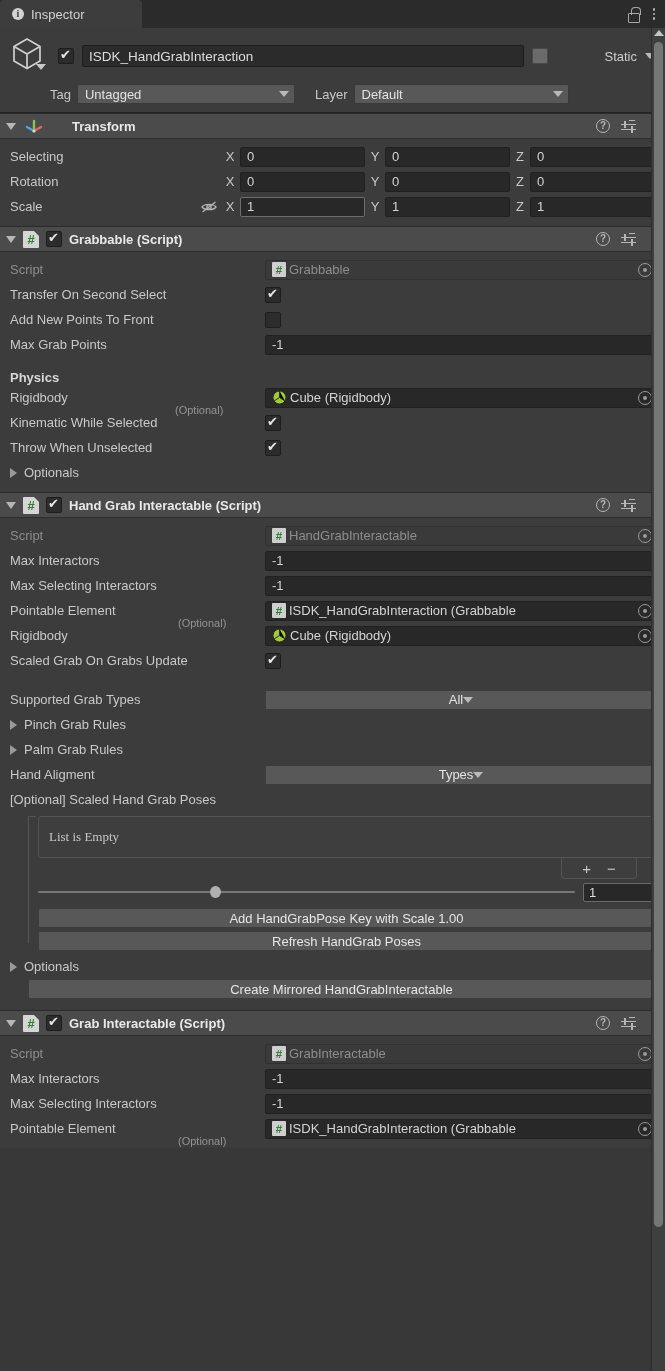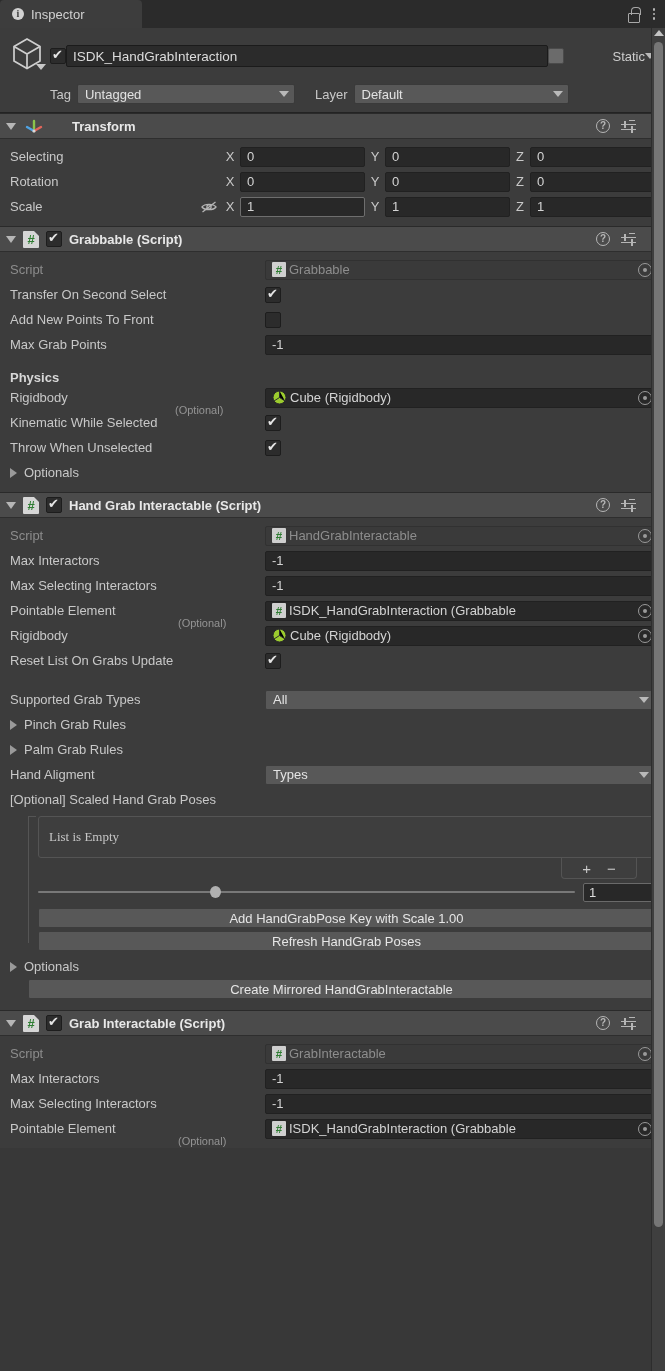--- a/index.html
+++ b/index.html
@@ -45,21 +45,21 @@
     border-top-left-radius: 4px; border-top-right-radius: 4px;
   }
   .kebab { display: flex; flex-direction: column; gap: 2px; align-items: center; width: 10px; }
   .kebab span { width: 2.5px; height: 2.5px; background: #b4b4b4; border-radius: 50%; display:block; }
 
   
   .go-header {
     background: #3c3c3c; border-bottom: 1px solid #232323;
     padding: 8px 10px 8px 8px; position: relative;
   }
-  .go-row1 { display: flex; align-items: center; }
+  .go-row1 { display: flex; align-items: center; gap: 8px; }
   .cube-wrap { width: 42px; height: 40px; position: relative; flex: none; }
   .cube-wrap svg { position: absolute; left: 2px; top: 0px; }
   .cube-caret {
     position: absolute; left: 28px; top: 28px;
     width: 0; height: 0; border-left: 5px solid transparent; border-right: 5px solid transparent;
     border-top: 6px solid #c8c8c8;
   }
   .cb {
     width: 16px; height: 16px; background: #2c2c2c; border: 1px solid #1d1d1d;
     border-radius: 2px; flex: none; position: relative;
@@ -156,21 +156,21 @@
 
   .obj-badge-hash {
     width: 14px; height: 15px; background: #cfcfcf; border-radius: 1px;
     color: #2e7d32; font-weight: bold; font-size: 11.5px;
     display: flex; align-items: center; justify-content: center; flex: none; margin-right: 3px;
   }
   .obj-badge-rb { width: 15px; height: 15px; flex: none; margin-right: 3px; }
 
   .sel-drop {
     height: 20px; background: #585858; border: 1px solid #3c3c3c; border-radius: 2px;
-    display: flex; align-items: center; justify-content: space-between;
+    display: flex; align-items: center; justify-content: center;
     padding: 0 5px 0 7px; color: #e4e4e4; font-size: 13px; flex: 1;
   }
   .fold-row { display: flex; align-items: center; gap: 7px; height: 25px; padding-left: 6px; }
 
   
   .listbox-wrap { position: relative; margin: 4px 0 0 18px; padding-left: 10px; }
   .listbox-wrap::before {
     content: ""; position: absolute; left: 0; top: 0; bottom: 8px; width: 1px; background: #555;
   }
   .listbox-wrap::after {
@@ -488,21 +488,21 @@
       <div class="field obj" style="flex:1">
         <svg class="obj-badge-rb" viewBox="0 0 15 15">
           <circle cx="7.5" cy="7.5" r="6.5" fill="#9ccc2e" stroke="#2c2c2c" stroke-width="1"></circle>
           <path d="M7.5 1 L7.5 7.5 L13 11 M7.5 7.5 L2 11" stroke="#2c2c2c" stroke-width="1"></path>
         </svg>
         <span>Cube (Rigidbody)</span>
         <span class="picker"></span>
       </div>
     </div>
     <div class="row">
-      <span class="lbl" style="width:255px">Reset List On Grabs Update</span>
+      <span class="lbl" style="width:255px">Scaled Grab On Grabs Update</span>
       <span class="cb checked"></span>
     </div>
 
     <div class="row" style="margin-top:14px">
       <span class="lbl" style="width:255px">Supported Grab Types</span>
       <div class="sel-drop">
         <span>All</span>
         <span class="mini-caret"></span>
       </div>
     </div>

